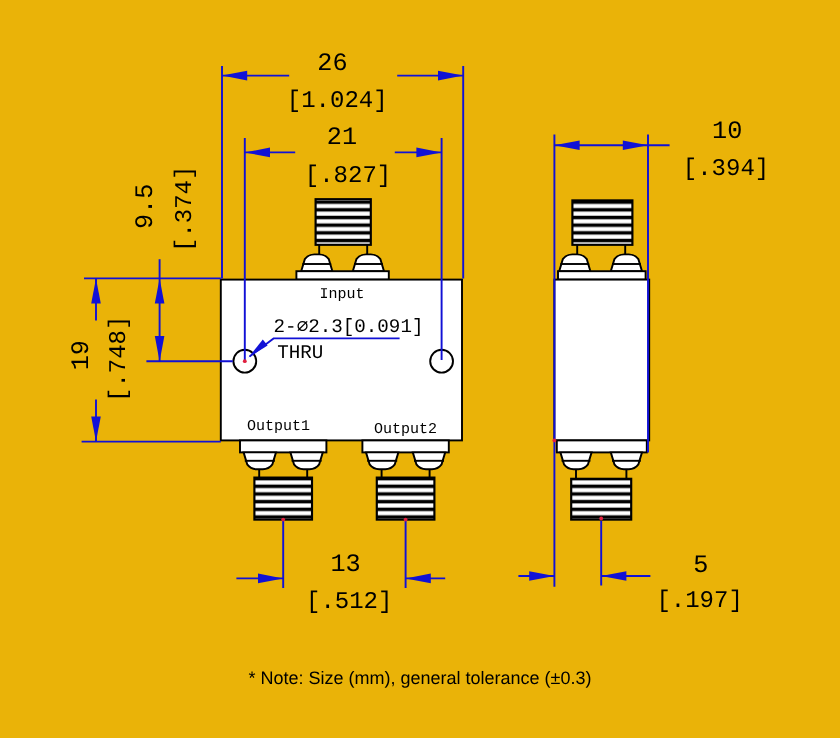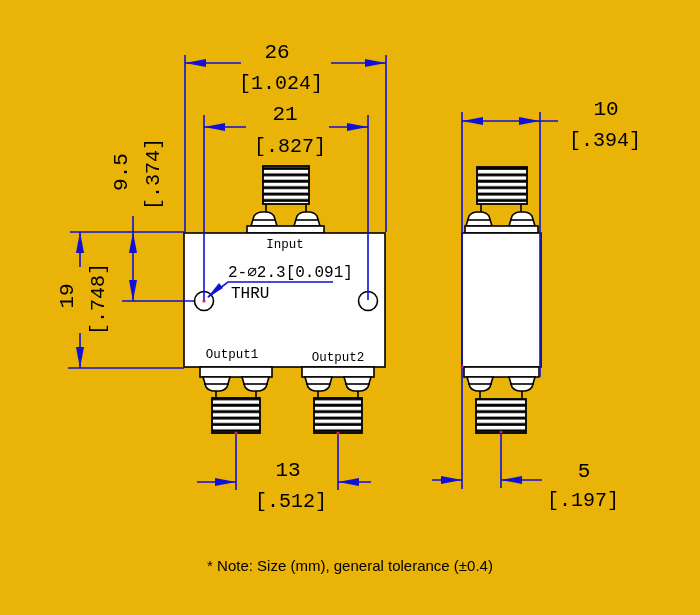--- a/index.html
+++ b/index.html
@@ -160,14 +160,14 @@
 
       <text class="cad t-md" x="228" y="277" text-anchor="start">2-∅2.3[0.091]</text>
       <text class="cad t-md" x="231" y="298" text-anchor="start">THRU</text>
 
       <text class="cad t-sm" x="285" y="248" text-anchor="middle">Input</text>
       <text class="cad t-sm" x="232" y="358" text-anchor="middle">Output1</text>
       <text class="cad t-sm" x="338" y="361" text-anchor="middle">Output2</text>
     </g>
   </svg>
 
-  <div class="note">* Note: Size (mm), general tolerance (±0.4)</div>
+  <div class="note">* Note: Size (mm), general tolerance (±0.3)</div>
 </div>
 
 </body></html>

